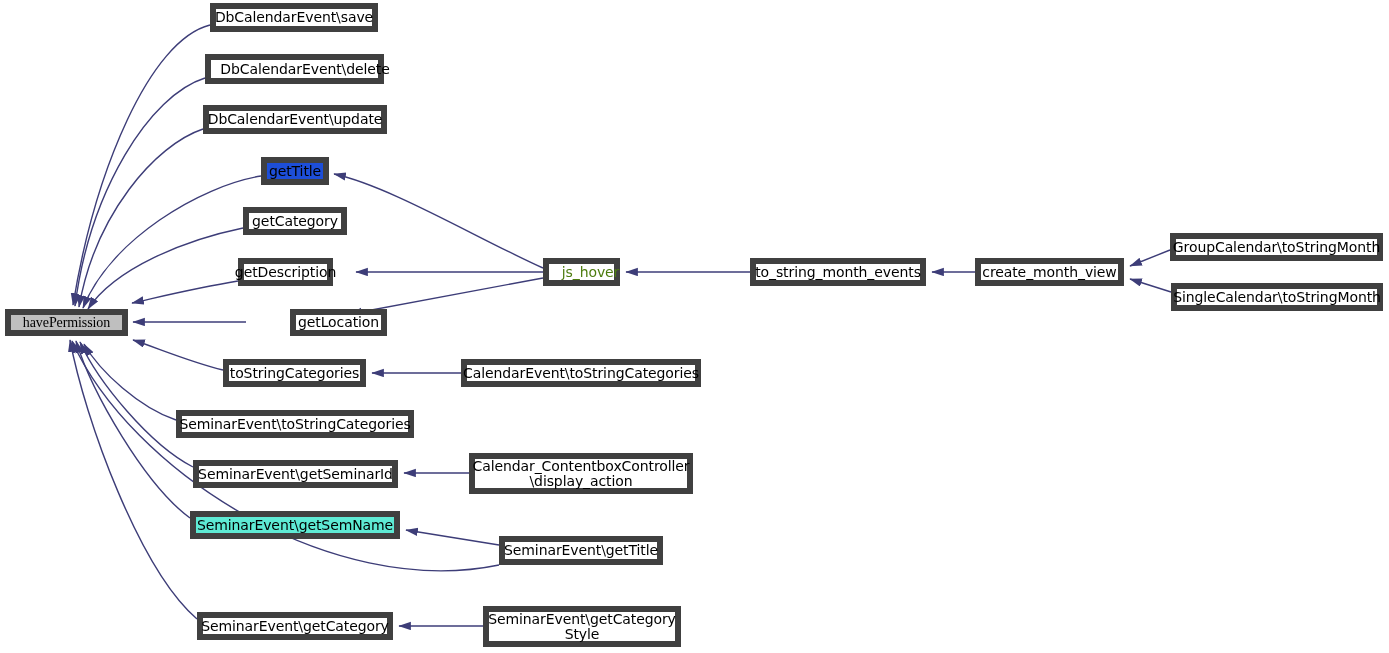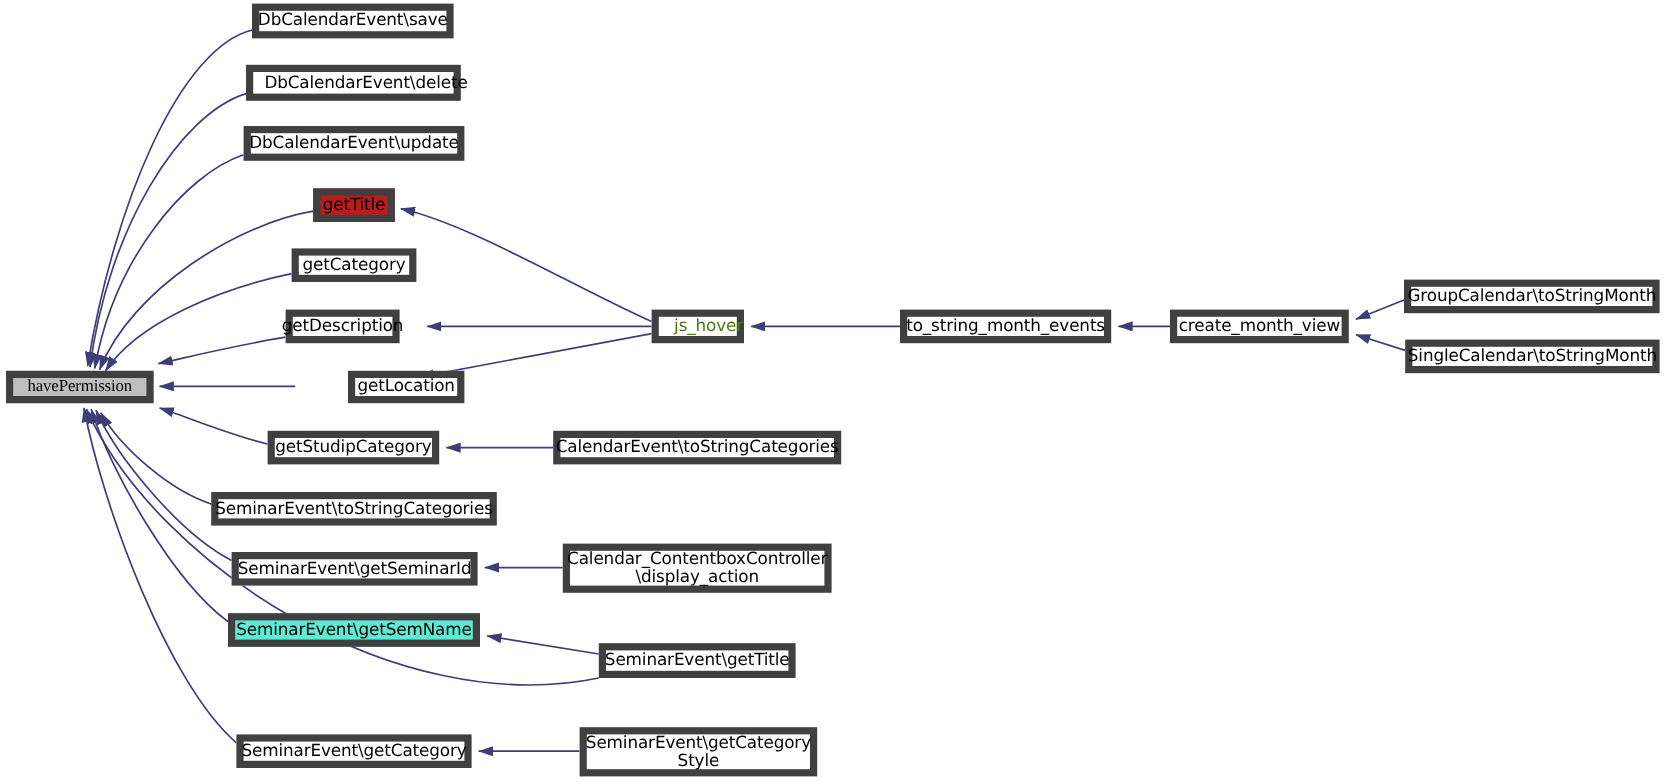--- a/index.html
+++ b/index.html
@@ -81,25 +81,25 @@
         <path d="M 975,272 L 932,272" fill="none" stroke="#3d3d78" stroke-width="1.4" marker-end="url(#arrow)"></path>
         <path d="M 1170,250 L 1130,266" fill="none" stroke="#3d3d78" stroke-width="1.4" marker-end="url(#arrow)"></path>
         <path d="M 1171,292 L 1130,279" fill="none" stroke="#3d3d78" stroke-width="1.4" marker-end="url(#arrow)"></path>
       </g>
   </svg>
   <div id="nodes">
       <div class="node highlight" style="left: 5px; top: 309px; width: 123px; height: 27px; border-color: rgb(64, 64, 64); color: rgb(0, 0, 0); background: rgb(191, 191, 191); font-family: Liberation Serif, serif;">havePermission</div>
       <div class="node" style="left: 210px; top: 3px; width: 168px; height: 29px; border-color: rgb(64, 64, 64); color: rgb(0, 0, 0); background: rgb(255, 255, 255);">DbCalendarEvent\save</div>
       <div class="node" style="left: 205px; top: 54px; width: 179px; height: 30px; border-color: rgb(64, 64, 64); color: rgb(0, 0, 0); background: rgb(255, 255, 255); padding-left: 27px;">DbCalendarEvent\delete</div>
       <div class="node" style="left: 203px; top: 105px; width: 184px; height: 29px; border-color: rgb(64, 64, 64); color: rgb(0, 0, 0); background: rgb(255, 255, 255);">DbCalendarEvent\update</div>
-      <div class="node" style="left: 261px; top: 157px; width: 68px; height: 28px; border-color: rgb(64, 64, 64); color: rgb(0, 0, 0); background: #b91c1c;">getTitle</div>
+      <div class="node" style="left: 261px; top: 157px; width: 68px; height: 28px; border-color: rgb(64, 64, 64); color: rgb(0, 0, 0); background: #1d4ed8;">getTitle</div>
       <div class="node" style="left: 243px; top: 207px; width: 104px; height: 28px; border-color: rgb(64, 64, 64); color: rgb(0, 0, 0); background: rgb(255, 255, 255);">getCategory</div>
       <div class="node" style="left: 238px; top: 258px; width: 95px; height: 28px; border-color: rgb(64, 64, 64); color: rgb(0, 0, 0); background: rgb(255, 255, 255);">getDescription</div>
       <div class="node" style="left: 246px; top: 309px; width: 97px; height: 27px; border-color: rgb(64, 64, 64); color: rgb(0, 0, 0); background: rgb(255, 255, 255); margin-left: 44px;">getLocation</div>
-      <div class="node" style="left: 223px; top: 359px; width: 143px; height: 28px; border-color: rgb(64, 64, 64); color: rgb(0, 0, 0); background: rgb(255, 255, 255);">getStudipCategory</div>
+      <div class="node" style="left: 223px; top: 359px; width: 143px; height: 28px; border-color: rgb(64, 64, 64); color: rgb(0, 0, 0); background: rgb(255, 255, 255);">toStringCategories</div>
       <div class="node" style="left: 176px; top: 410px; width: 238px; height: 28px; border-color: rgb(64, 64, 64); color: rgb(0, 0, 0); background: rgb(255, 255, 255);">SeminarEvent\toStringCategories</div>
       <div class="node" style="left: 193px; top: 460px; width: 205px; height: 28px; border-color: rgb(64, 64, 64); color: rgb(0, 0, 0); background: rgb(255, 255, 255);">SeminarEvent\getSeminarId</div>
       <div class="node" style="left: 190px; top: 511px; width: 210px; height: 28px; border-color: rgb(64, 64, 64); color: rgb(0, 0, 0); background: #5eead4;">SeminarEvent\getSemName</div>
       <div class="node" style="left: 197px; top: 612px; width: 196px; height: 28px; border-color: rgb(64, 64, 64); color: rgb(0, 0, 0); background: rgb(255, 255, 255);">SeminarEvent\getCategory</div>
       <div class="node" style="left: 543px; top: 258px; width: 77px; height: 28px; border-color: rgb(64, 64, 64); color: #4d7c0f; background: rgb(255, 255, 255); padding-left: 24px;">js_hover</div>
       <div class="node" style="left: 461px; top: 359px; width: 240px; height: 28px; border-color: rgb(64, 64, 64); color: rgb(0, 0, 0); background: rgb(255, 255, 255);">CalendarEvent\toStringCategories</div>
       <div class="node" style="left: 469px; top: 453px; width: 224px; height: 41px; border-color: rgb(64, 64, 64); color: rgb(0, 0, 0); background: rgb(255, 255, 255);">Calendar_ContentboxController
 \display_action</div>
       <div class="node" style="left: 499px; top: 536px; width: 164px; height: 29px; border-color: rgb(64, 64, 64); color: rgb(0, 0, 0); background: rgb(255, 255, 255);">SeminarEvent\getTitle</div>
       <div class="node" style="left: 483px; top: 606px; width: 198px; height: 41px; border-color: rgb(64, 64, 64); color: rgb(0, 0, 0); background: rgb(255, 255, 255);">SeminarEvent\getCategory

